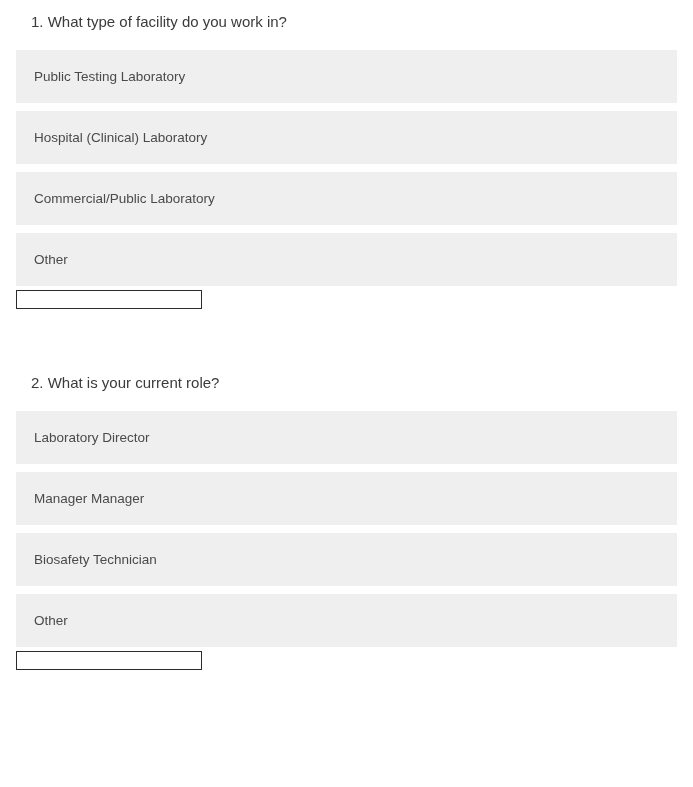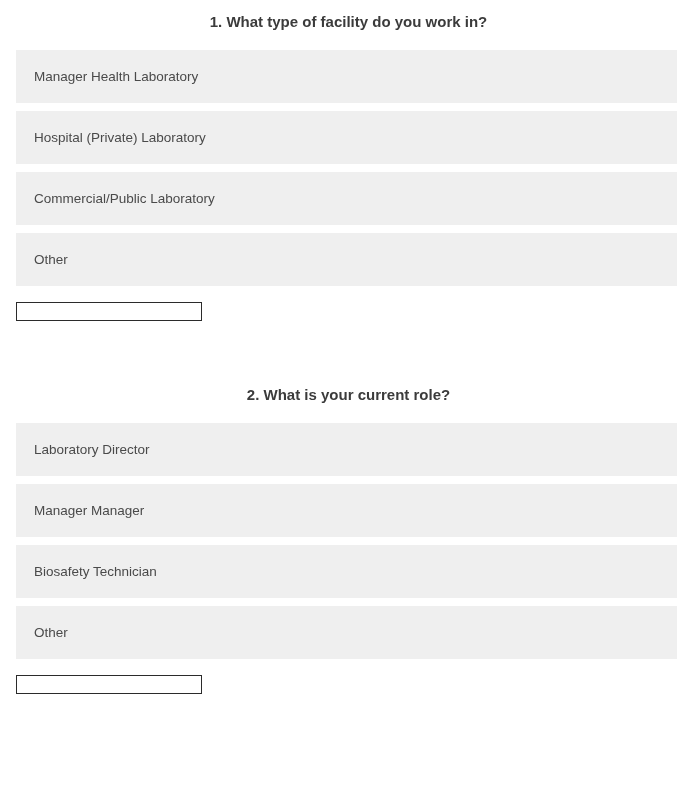--- a/index.html
+++ b/index.html
@@ -19,42 +19,41 @@
     padding-top: 12px;
     box-sizing: border-box;
   }
   .question-block {
     margin-bottom: 0;
   }
   .question-title {
     font-size: 15px;
     color: #3b3b3b;
     padding: 0 16px;
-    margin: 0 0 18px 4px;
+    margin: 0 0 18px 15px;
     line-height: 20px;
-    font-weight: bold;
-    text-align: center;
+    font-weight: normal;
   }
   .options {
     display: block;
   }
   .option {
     background: #efefef;
     height: 53px;
     margin: 0 16px 8px 16px;
     display: flex;
     align-items: center;
     padding-left: 18px;
     box-sizing: border-box;
     font-size: 13.5px;
     color: #4a4a4a;
     cursor: pointer;
   }
   .option:last-child {
-    margin-bottom: 16px;
+    margin-bottom: 4px;
   }
   .other-input-wrap {
     padding: 0 16px;
     margin-top: 0;
   }
   .other-input {
     width: 178px;
     height: 17px;
     border: 1px solid #2b2b2b;
     background: #ffffff;
@@ -72,24 +71,24 @@
 </style>
 </head>
 <body>
 
 <div class="survey">
 
   <div class="question-block">
     <div class="question-title">1. What type of facility do you work in?</div>
     <div class="options">
       <div class="option">
-        <span>Manager Health Laboratory</span>
+        <span>Public Testing Laboratory</span>
       </div>
       <div class="option">
-        <span>Hospital (Private) Laboratory</span>
+        <span>Hospital (Clinical) Laboratory</span>
       </div>
       <div class="option">
         <span>Commercial/Public Laboratory</span>
       </div>
       <div class="option">
         <span>Other</span>
       </div>
     </div>
     <div class="other-input-wrap">
       <input class="other-input" type="text" value="" style="">

